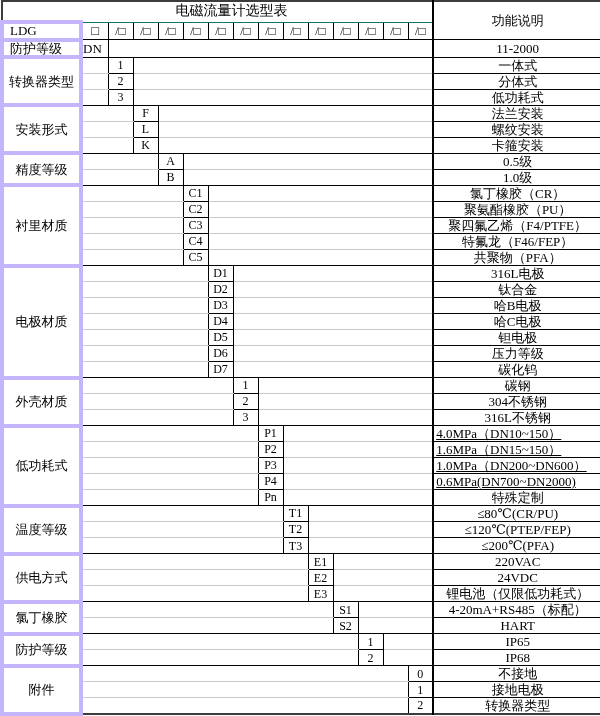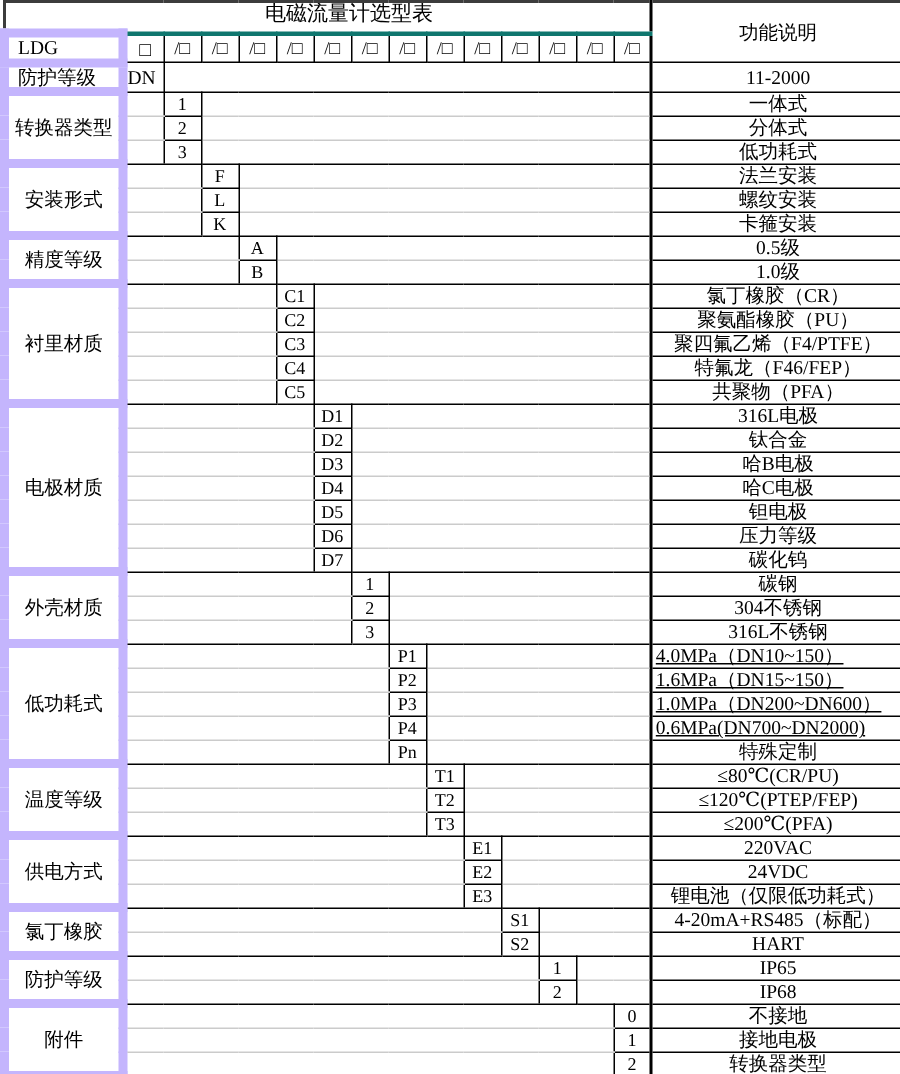--- a/index.html
+++ b/index.html
@@ -20,23 +20,23 @@
   col.c-desc { width: 169px; }
   tr { height: 16px; }
   tr.r-title { height: 21px; }
   tr.r-ldg   { height: 17px; }
   td {
     font-size: 13px; line-height: 1.05;
     text-align: center; vertical-align: middle;
     white-space: nowrap; overflow: hidden;
     padding: 0;
   }
-  td.title { font-size: 14px; border-bottom: 3px solid #0f766e; padding-left: 28px; }
+  td.title { font-size: 14px; border-bottom: 1px solid #0f766e; padding-left: 28px; }
   td.fhead { font-size: 13px; }
-  td.lbl   { border: 6px solid #c4b5fd; }
+  td.lbl   { border: 4px solid #c4b5fd; }
   td.lbl.al{ text-align: left; padding-left: 6px; }
   td.bcell { border: 1px solid #000; }
   td.bcell.al { text-align: left; padding-left: 0; }
   td.hbox  { border: 1px solid #000; font-size: 12px; }
   td.code  { border: 1px solid #000; font-size: 12px; }
   td.empty { border: none; border-bottom: 1px solid #cbcbcb; }
   tr.cat-end td.empty { border-bottom: 1px solid #000; }
   td.desc  { border: 1px solid #000; border-left: 2px solid #000; }
   td.desc.al { text-align: left; padding-left: 2px; text-decoration: underline; }
 </style>

